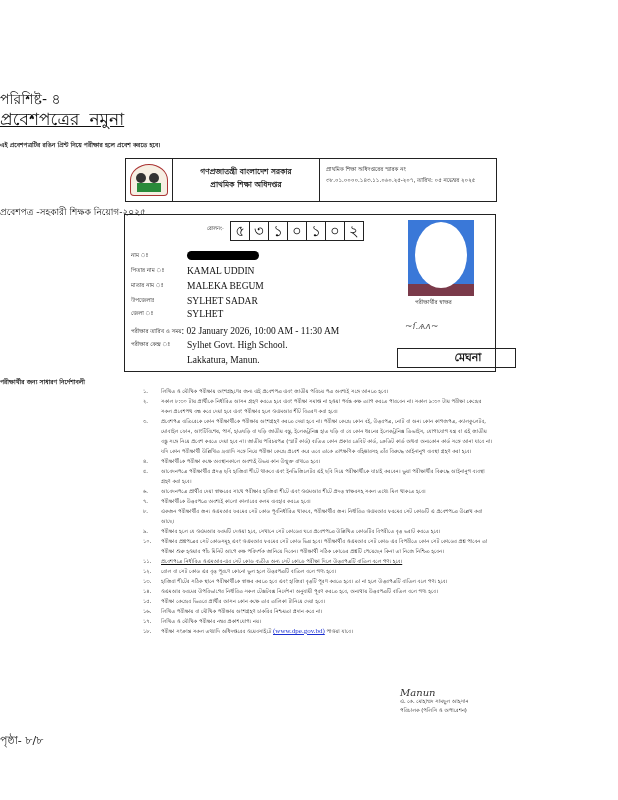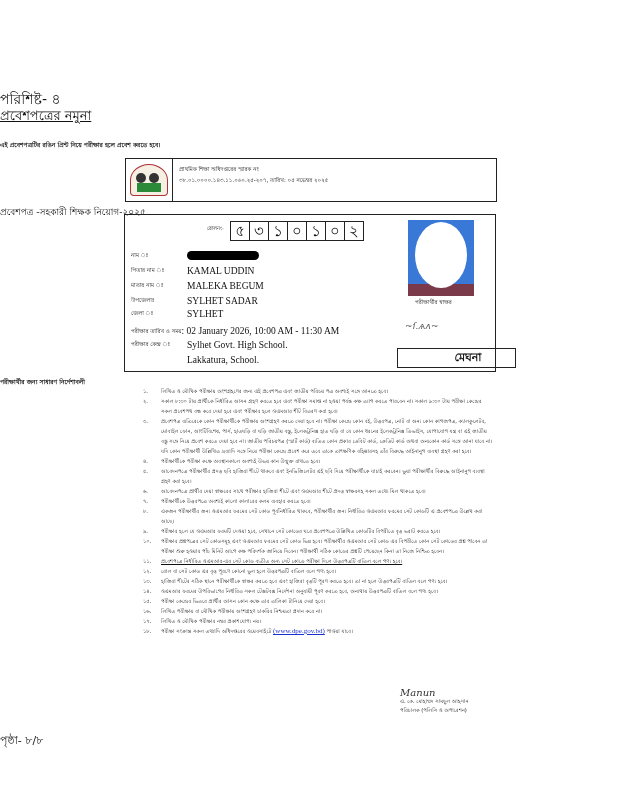--- a/index.html
+++ b/index.html
@@ -1,19 +1,19 @@
 <!DOCTYPE html>
 <html><head>
   <meta charset="utf-8">
   <style>
     html, body { margin:0; padding:0; background:#fff; }
     body { width:618px; height:800px; position:relative; overflow:hidden; font-family:"DejaVu Sans", sans-serif; color:#111; }
     .center { position:absolute; left:0; width:546px; text-align:left; }
     #appendix { top:88px; font-size:14px; }
-    #sample-title { top:106px; font-size:13px; text-decoration:underline; }
+    #sample-title { top:106px; font-size:17px; text-decoration:underline;font-family:Liberation Mono, monospace; }
     #print-note { top:140px; font-size:6px; font-weight:bold; }
     .header-box { position:absolute; left:125px; top:158px; width:370px; height:42px; border:1px solid #222; display:flex; }
     .logo-cell { width:46px; border-right:1px solid #222; display:flex; align-items:center; justify-content:center; }
     .logo { width:36px; height:30px; border-radius:50% 50% 4px 4px; border:1px solid #a33; background:#f6efe3; position:relative; overflow:hidden; }
     .logo .kid1 { position:absolute; left:5px; top:8px; width:10px; height:10px; border-radius:50%; background:#333; }
     .logo .kid2 { position:absolute; left:18px; top:8px; width:10px; height:10px; border-radius:50%; background:#333; }
     .logo .book { position:absolute; left:6px; top:18px; width:24px; height:9px; background:#2a8a3a; }
     .gov-cell { width:146px; border-right:1px solid #222; text-align:center; font-size:7.5px; font-weight:bold; line-height:13px; padding-top:6px; }
     .memo-cell { flex:1; font-size:5.5px; line-height:11px; padding:5px 6px; }
     #admit-title { top:205px; font-size:9px; }
@@ -49,20 +49,24 @@
 <div class="center" id="print-note">এই প্রবেশপত্রটির রঙিন প্রিন্ট নিয়ে পরীক্ষার হলে প্রবেশ করতে হবে।</div>
 
 <div class="header-box">
   <div class="logo-cell">
     <div class="logo">
       <div class="kid1"></div>
         <div class="kid2"></div>
         <div class="book"></div>
     </div>
   </div>
+  <div class="gov-cell">
+    <div>গণপ্রজাতন্ত্রী বাংলাদেশ সরকার</div>
+    <div>প্রাথমিক শিক্ষা অধিদপ্তর</div>
+  </div>
   <div class="memo-cell">
     <div>প্রাথমিক শিক্ষা অধিদপ্তরের স্মারক নং</div>
     <div>৩৮.০১.০০০০.১৪৩.১১.০৬০.২৫-২০৭, তারিখ: ০৫ নভেম্বর ২০২৫</div>
   </div>
 </div>
 
 <div class="center" id="admit-title">প্রবেশপত্র -সহকারী শিক্ষক নিয়োগ-২০২৫</div>
 
 <div class="main-box">
   <div class="roll-label">রোলনং-</div>
@@ -106,21 +110,21 @@
   <div class="field-row" style="top:111px;align-items:flex-end;">
     <span class="field-label" style="width:auto;">পরীক্ষার তারিখ ও সময়</span>
     <span class="field-value">: 02 January 2026, 10:00 AM - 11:30 AM</span>
   </div>
   <div class="field-row" style="top:125px;justify-content:space-between;">
     <span class="field-label">পরীক্ষার কেন্দ্র ঃ</span>
     <span class="field-value">Sylhet Govt. High School.</span>
   </div>
   <div class="field-row" style="top:140px;">
     <span class="field-label"></span>
-    <span class="field-value">Lakkatura, School.</span>
+    <span class="field-value">Lakkatura, Manun.</span>
   </div>
 
   <div class="venue-box">মেঘনা</div>
 </div>
 
 <div class="center" id="instr-title">পরীক্ষার্থীর জন্য সাধারণ নির্দেশাবলী</div>
 
 <div class="instr" style="top:386px;">
   <div class="instr-item">
       <span class="instr-num">১.</span>

